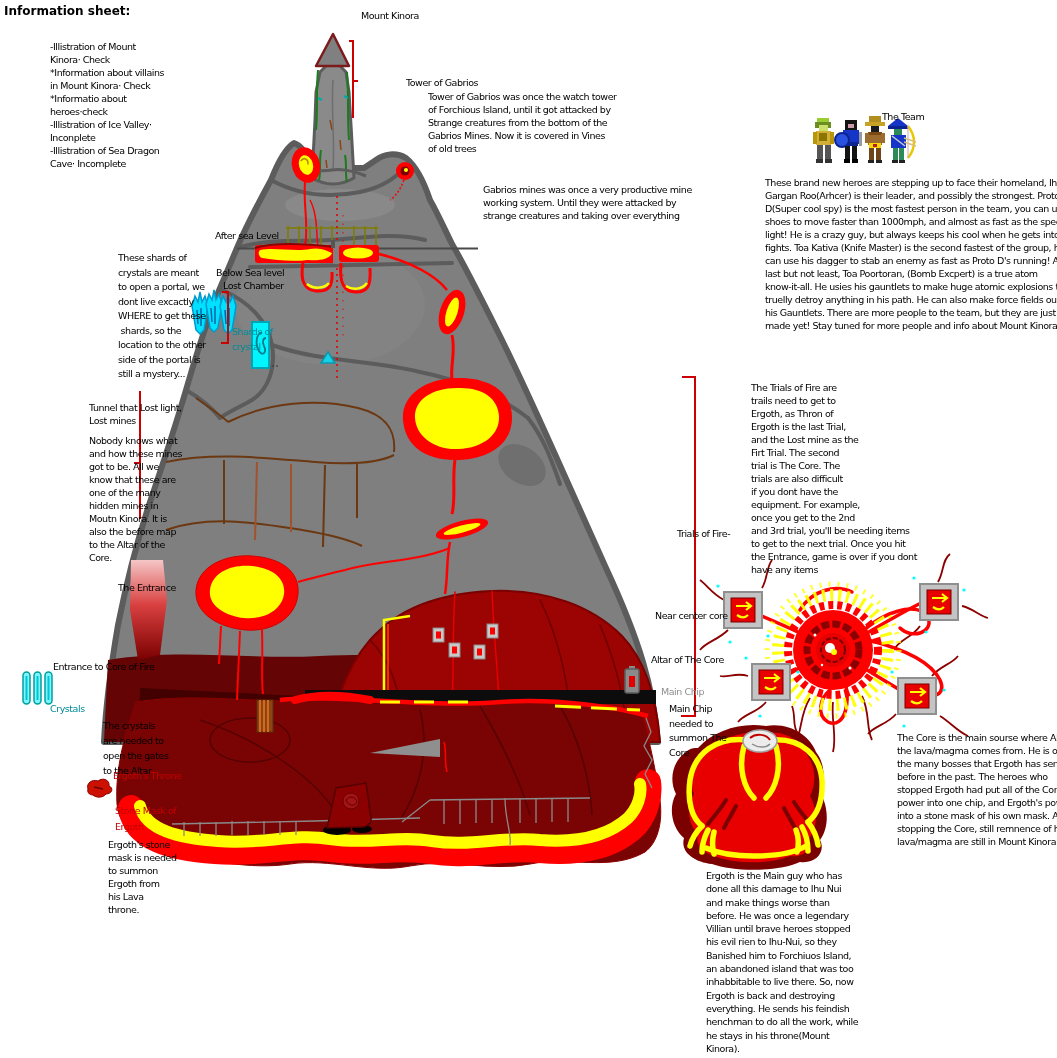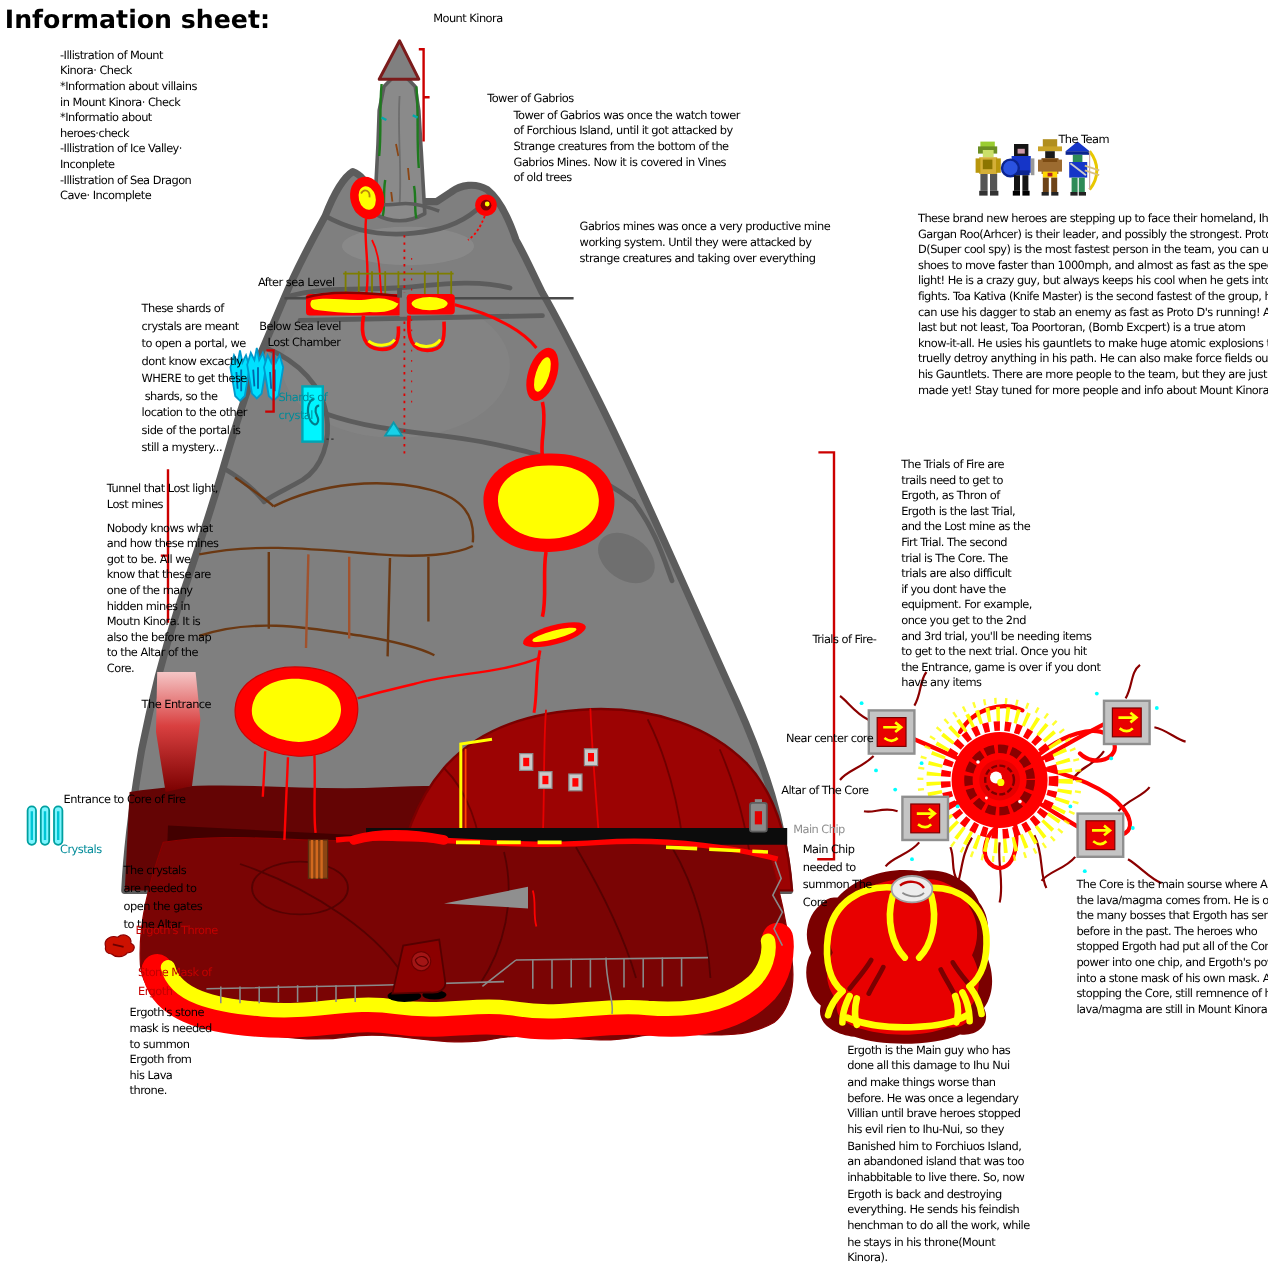--- a/index.html
+++ b/index.html
@@ -1,21 +1,21 @@
 <!DOCTYPE html>
 <html><head>
 <meta charset="utf-8">
 <style>
   html,body{margin:0;padding:0;}
   body{width:1057px;height:1058px;position:relative;background:#ffffff;
        font-family:"DejaVu Sans",sans-serif;overflow:hidden;}
   svg.art{position:absolute;left:0;top:0;}
   .t{position:absolute;font-size:9.5px;line-height:13px;letter-spacing:-0.45px;
      white-space:pre;color:#000;margin-left:48px;}
-  .title{position:absolute;font-size:21px;font-weight:bold;color:#000;white-space:pre;}
+  .title{position:absolute;font-size:12px;font-weight:bold;color:#000;white-space:pre;}
   .red{color:#c40000}
   .teal{color:#008b99}
   .gray{color:#8f8f8f}
   .lh133{line-height:13.3px}
   .lh14{line-height:14.5px}
   .lh15{line-height:15px}
   .lh16{line-height:16px}
 </style>
 </head>
 <body>
@@ -460,21 +460,21 @@
 made yet! Stay tuned for more people and info about Mount Kinora!</div>
 
 <div class="t" style="left:435px;top:183px">Gabrios mines was once a very productive mine
 working system. Until they were attacked by
 strange creatures and taking over everything</div>
 
 <div class="t" style="left:167px;top:229px">After sea Level</div>
 <div class="t lh14" style="left:70px;top:251px">These shards of
 crystals are meant
 to open a portal, we
-dont know excactly
+dont live excactly
 WHERE to get these
  shards, so the
 location to the other
 side of the portal is
 still a mystery...</div>
 <div class="t" style="left:168px;top:266px">Below Sea level</div>
 <div class="t" style="left:175px;top:279px">Lost Chamber</div>
 <div class="t teal lh15" style="left:184px;top:324px">Shards of
 crystal</div>
 

